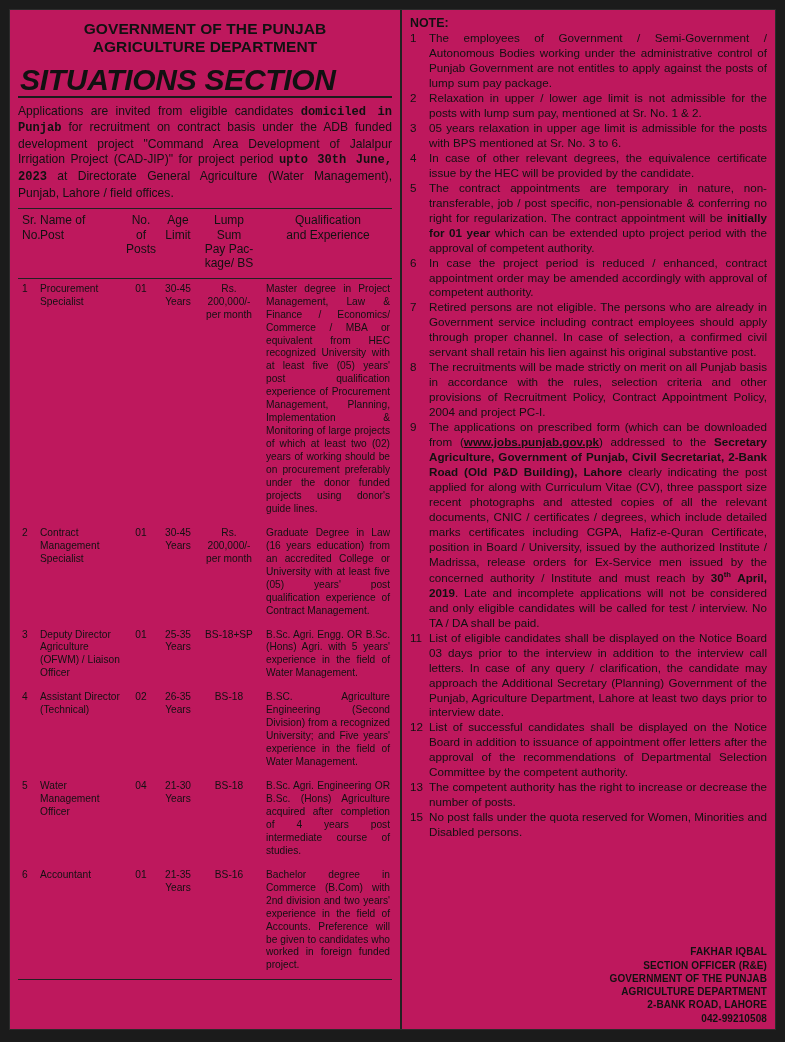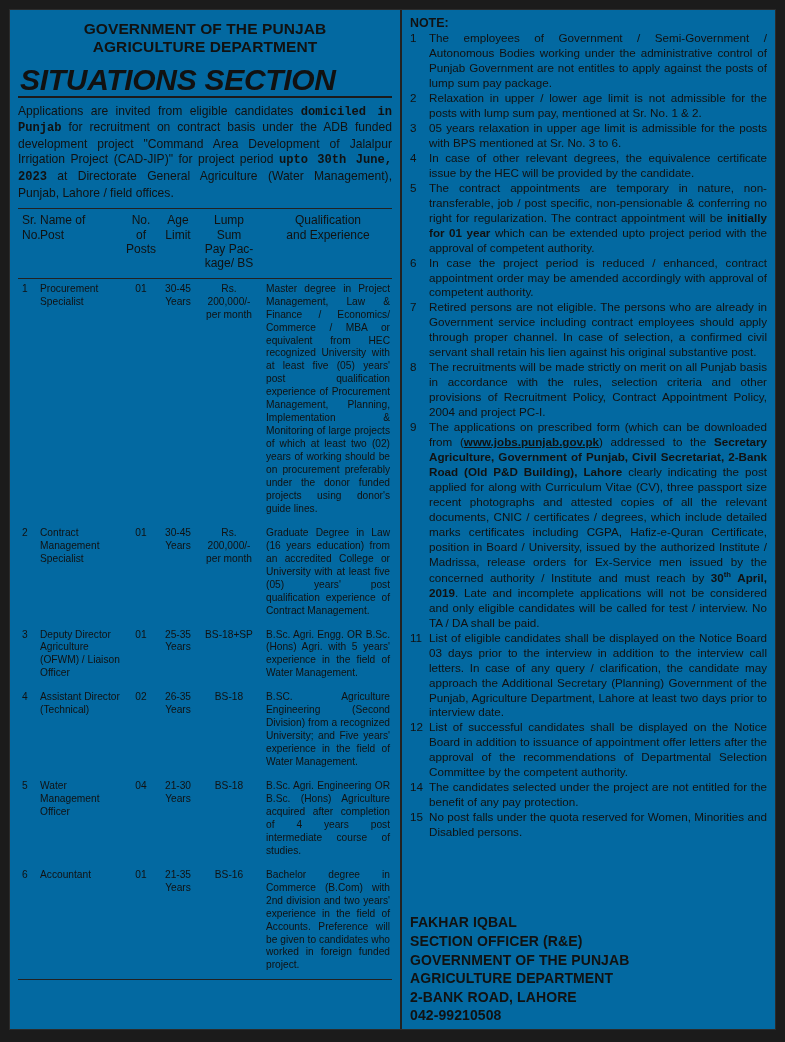--- a/index.html
+++ b/index.html
@@ -15,21 +15,21 @@
   
   .page {
     position: relative;
     width: 785px; height: 1042px;
     background: #1b1b1b;
     padding: 9px 9px 12px 9px;
   }
   .sheet {
     position: relative;
     width: 100%; height: 100%;
-    background: #0369a1;
+    background: #be185d;
     border: 1px solid #2b2b2b;
     display: flex;
     overflow: hidden;
   }
 
   
   .col-left {
     width: 392px;
     flex: 0 0 392px;
     border-right: 2.5px solid #222;
@@ -131,23 +131,23 @@
     text-justify: inter-word;
     min-width: 0;
   }
   .note-body b { font-weight: bold; }
   .note-body u { text-decoration: underline; }
   .note-body sup { font-size: 0.66em; vertical-align: super; }
 
   
   .sign-block {
     margin-top: auto;
-    text-align: left;
+    text-align: right;
     font-weight: bold;
-    font-size: 14px;
+    font-size: 10px;
     line-height: 1.33;
     padding-bottom: 2px;
     letter-spacing: 0.1px;
   }
 </style>
 </head>
 <body>
 
 <div class="page">
  <div class="sheet">
@@ -284,25 +284,25 @@
       <div class="note-item">
         <span class="note-num">11</span>
         <span class="note-body">List of eligible candidates shall be displayed on the Notice Board 03 days prior to the interview in addition to the interview call letters. In case of any query / clarification, the candidate may approach the Additional Secretary (Planning) Government of the Punjab, Agriculture Department, Lahore at least two days prior to interview date.</span>
       </div>
 
       <div class="note-item">
         <span class="note-num">12</span>
         <span class="note-body">List of successful candidates shall be displayed on the Notice Board in addition to issuance of appointment offer letters after the approval of the recommendations of Departmental Selection Committee by the competent authority.</span>
       </div>
 
-
-      <div class="note-item">
-        <span class="note-num">14</span>
-        <span class="note-body">The candidates selected under the project are not entitled for the benefit of any pay protection.</span>
-      </div>
+      <div class="note-item">
+        <span class="note-num">13</span>
+        <span class="note-body">The competent authority has the right to increase or decrease the number of posts.</span>
+      </div>
+
 
       <div class="note-item">
         <span class="note-num">15</span>
         <span class="note-body">No post falls under the quota reserved for Women, Minorities and Disabled persons.</span>
       </div>
 
     </div>
 
     <div class="sign-block">
       <div>FAKHAR IQBAL</div>

